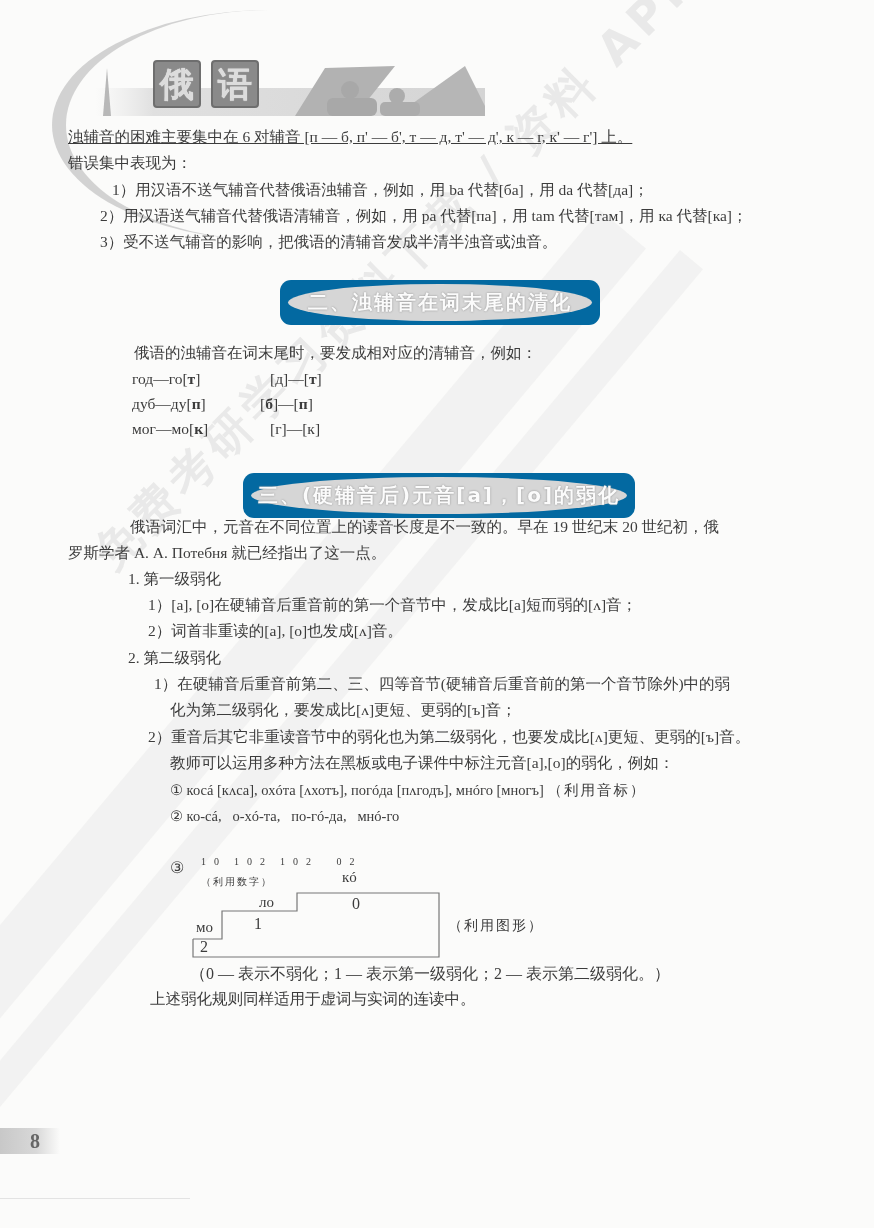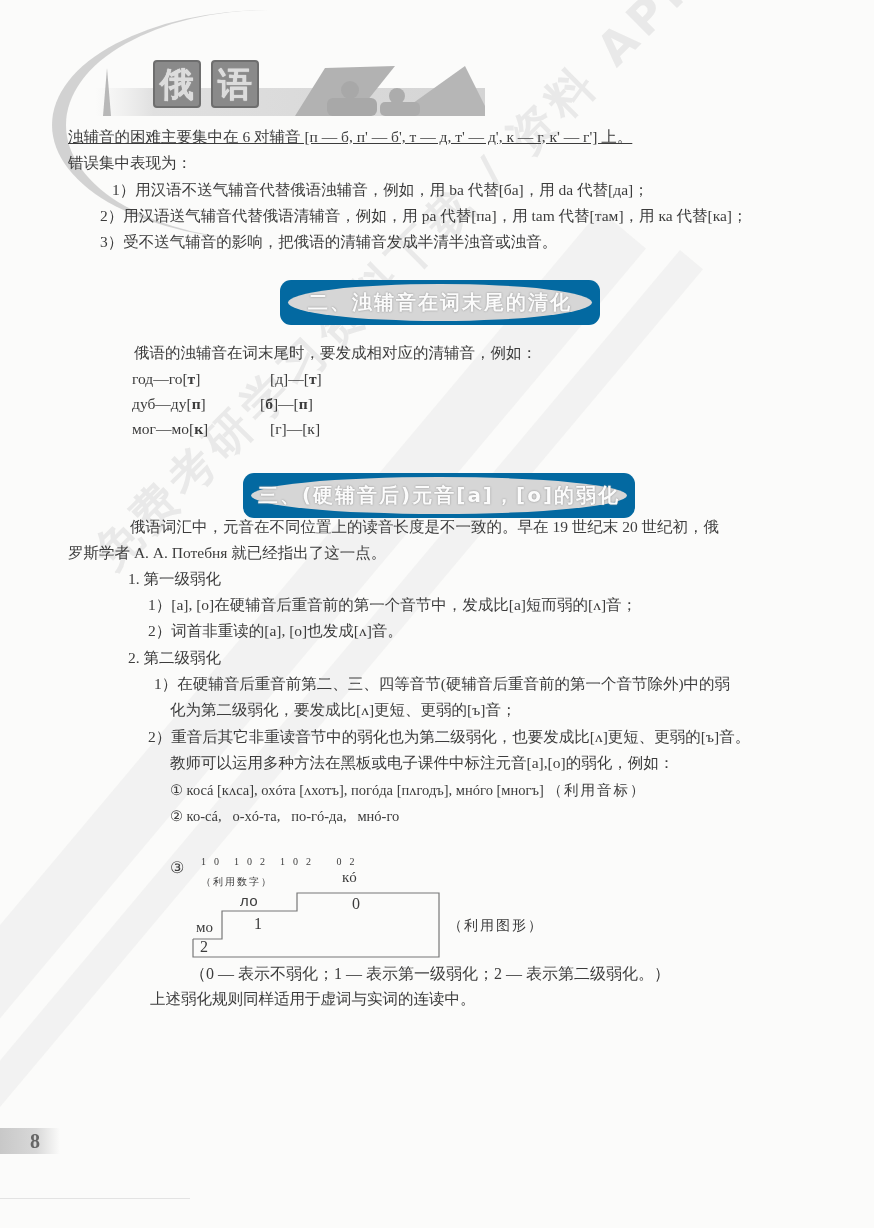--- a/index.html
+++ b/index.html
@@ -165,21 +165,21 @@
   <span style="letter-spacing:1px;">1  0    1  0  2    1  0  2       0  2</span>
   <span style="letter-spacing:2px;">（利用数字）</span>
 </div>
 <div class="p" style="left:170px; top:858px; font-size:16px;">③</div>
 
 <div class="diag">
   <svg width="250" height="66" viewBox="0 0 250 66" style="position:absolute;left:0;top:0;">
     <polyline points="1,47 1,65 247,65 247,1 105,1 105,19 30,19 30,47 1,47" fill="none" stroke="#777" stroke-width="1.2"></polyline>
   </svg>
   <div class="diag-label" style="left:150px; top:-23px;">кó</div>
-  <div class="diag-label" style="left:48px; top:2px;font-family:Liberation Mono, monospace;">ло</div>
+  <div class="diag-label" style="left:67px; top:2px;">ло</div>
   <div class="diag-label" style="left:4px; top:27px;">мо</div>
   <div class="diag-label" style="left:160px; top:3px; font-size:16px;">0</div>
   <div class="diag-label" style="left:62px; top:23px; font-size:16px;">1</div>
   <div class="diag-label" style="left:8px; top:46px; font-size:16px;">2</div>
 </div>
 <div class="p" style="left:448px; top:916px; font-size:14px; letter-spacing:2px;">（利用图形）</div>
 
 <div class="p" style="left:190px; top:964px; font-size:16px;">（0 — 表示不弱化；1 — 表示第一级弱化；2 — 表示第二级弱化。）</div>
 <div class="p" style="left:150px; top:989px;">上述弱化规则同样适用于虚词与实词的连读中。</div>
 

